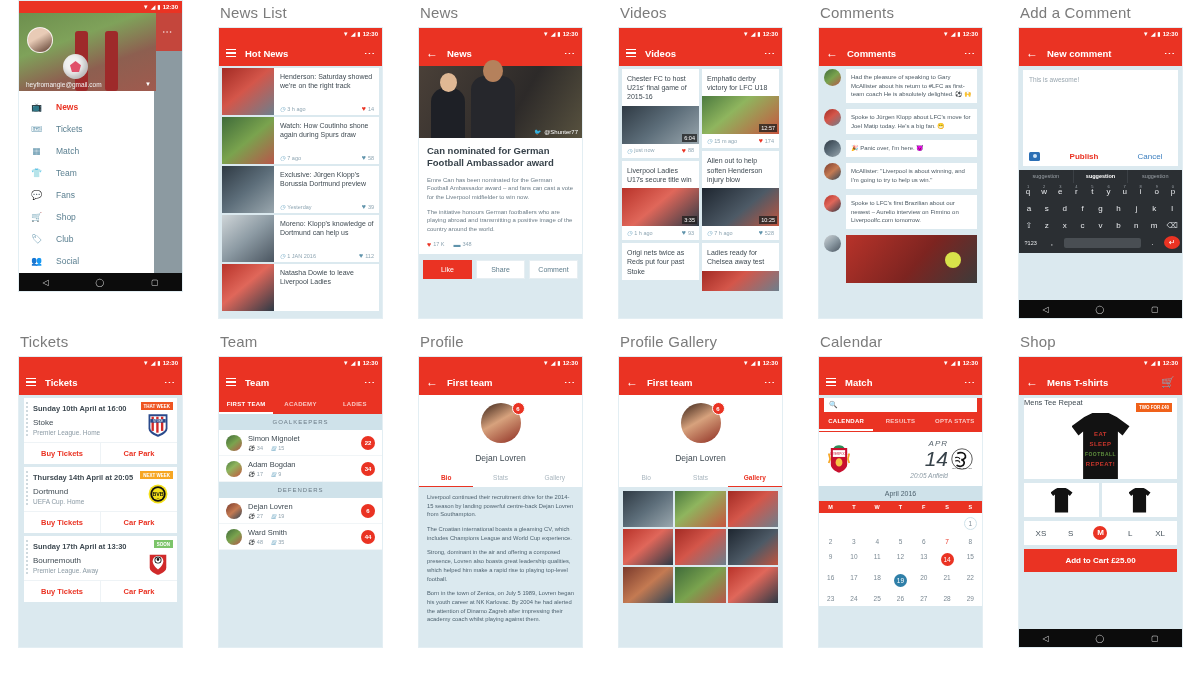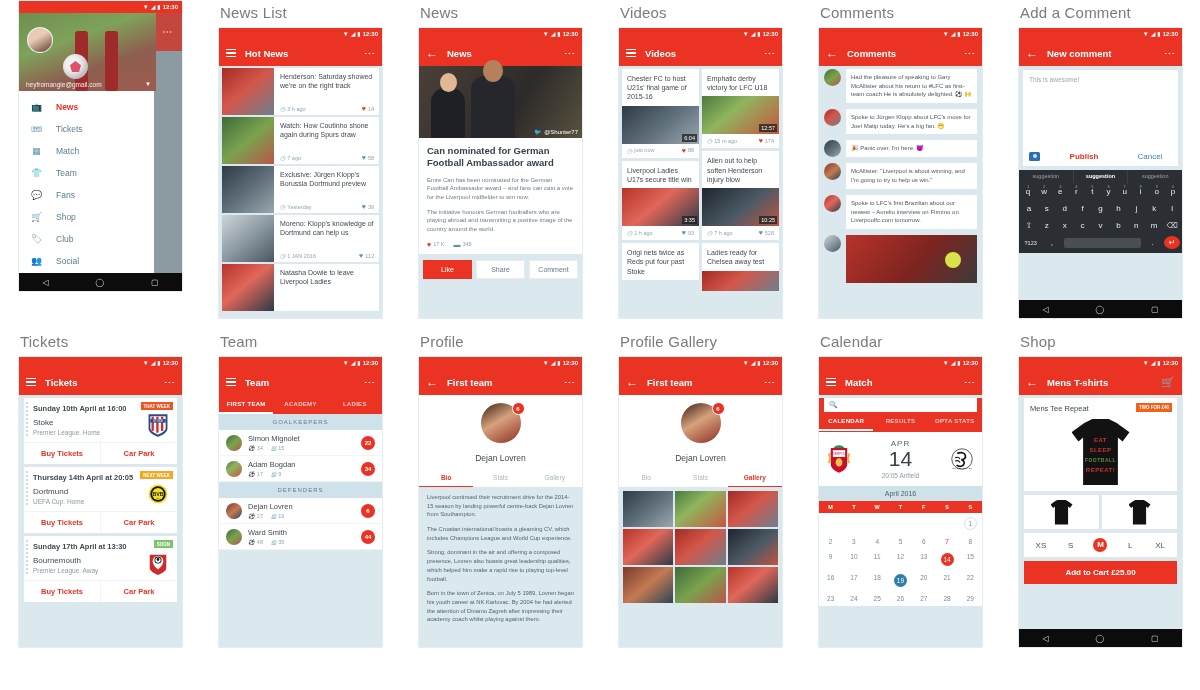--- a/index.html
+++ b/index.html
@@ -224,37 +224,37 @@
   .bio p { font-size: 5.8px; color: #4f6370; line-height: 1.5; margin-bottom: 6px; }
   .gal { display: flex; flex-wrap: wrap; gap: 2px; padding: 4px; }
   .gal div { width: calc(33.333% - 1.4px); height: 36px; }
 
   
   .cal-search { background: #fff; margin: 3px 5px 0; height: 14px; display: flex; align-items: center; padding: 0 5px; }
   .cal-search span { font-size: 7px; color: #7fa7bd; }
   .cal-match { background: #fff; display: flex; align-items: center; padding: 7px 6px; }
   .crest-lfc { width: 28px; height: 30px; }
   .crest-swa { width: 28px; height: 30px; }
-  .cal-mid { flex: 1; text-align: center; }
+  .cal-mid { flex: 1; text-align: right; font-style: italic; }
   .cal-mon { font-size: 8px; color: #58646d; letter-spacing: 1px; }
   .cal-day { font-size: 21px; color: #37424a; line-height: 1.05; }
   .cal-kick { font-size: 6.5px; color: #8b9aa4; margin-top: 2px; }
   .cal-mhdr { background: #cfe2ea; text-align: center; font-size: 7px; color: #4f6370; padding: 4px 0; }
   .cal-dow { display: flex; background: #ea3323; }
   .cal-dow div { flex: 1; text-align: center; font-size: 5.5px; color: #fff; padding: 3px 0; font-weight: 700; }
   .cal-grid { background: #fff; }
   .cal-week { display: flex; }
   .cal-week div { flex: 1; text-align: center; font-size: 6.5px; color: #7c8a94; padding: 4px 0; }
   .cal-week div.sun { color: #ea3323; }
   .cal-week div.ring span { display:inline-block; width:13px;height:13px;line-height:12px;border-radius:50%;border:1px solid #cfe2ea; }
   .cal-week div.sel-red span { display:inline-block; width:13px;height:13px;line-height:13px;border-radius:50%;background:#ea3323;color:#fff; }
   .cal-week div.sel-blue span { display:inline-block; width:13px;height:13px;line-height:13px;border-radius:50%;background:#2f7fa8;color:#fff; }
 
   
-  .shop-card { background: #fff; margin: 3px 5px 0; padding: 6px; position: relative; }
+  .shop-card { background: #fff; margin: 3px 5px 0; padding: 0; position: relative; }
   .shop-name { font-size: 7.5px; color: #3f4a52; }
   .shop-badge { position: absolute; right: 5px; top: 5px; background: #f0611a; color: #fff; font-size: 4.5px; padding: 2px 3px; font-weight: 700; }
   .tee {
     width: 58px; height: 66px; margin: 6px auto 0; background: #121212; position: relative;
     clip-path: polygon(22% 6%, 36% 0, 64% 0, 78% 6%, 100% 20%, 88% 34%, 80% 28%, 80% 100%, 20% 100%, 20% 28%, 12% 34%, 0 20%);
   }
   .tee .ln { position: absolute; left: 12px; width: 34px; text-align: center; font-size: 6px; font-weight: 700; letter-spacing: .5px; }
   .shop-thumbs { display: flex; gap: 3px; margin: 4px 5px 0; }
   .shop-thumbs div { flex: 1; background: #fff; height: 34px; display: flex; align-items: center; justify-content: center; }
   .tee-sm { width: 22px; height: 25px; background: #121212;

